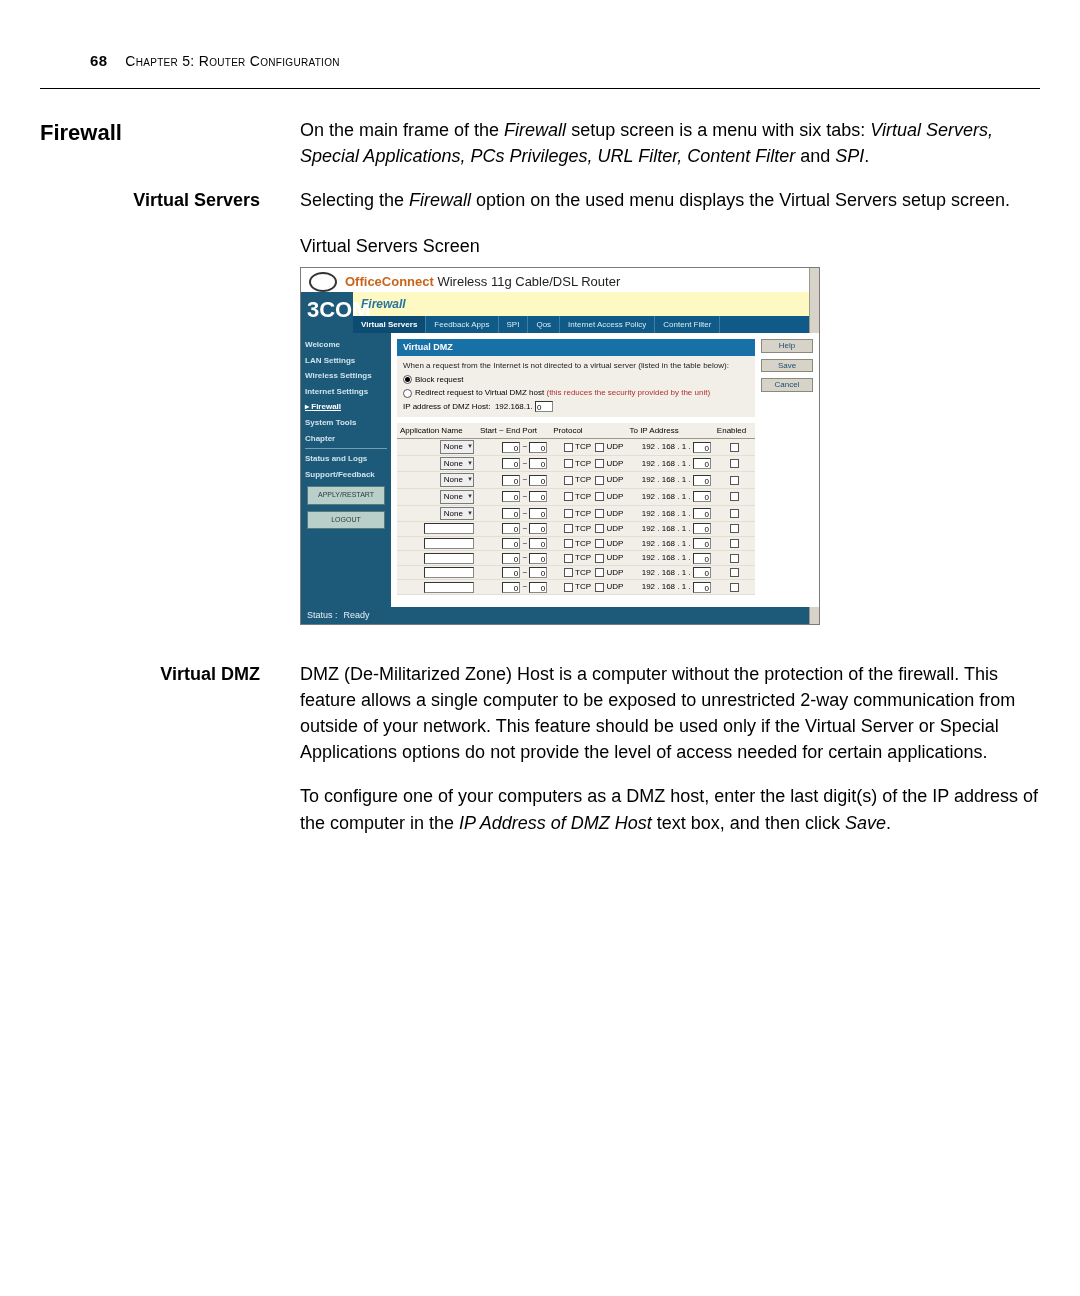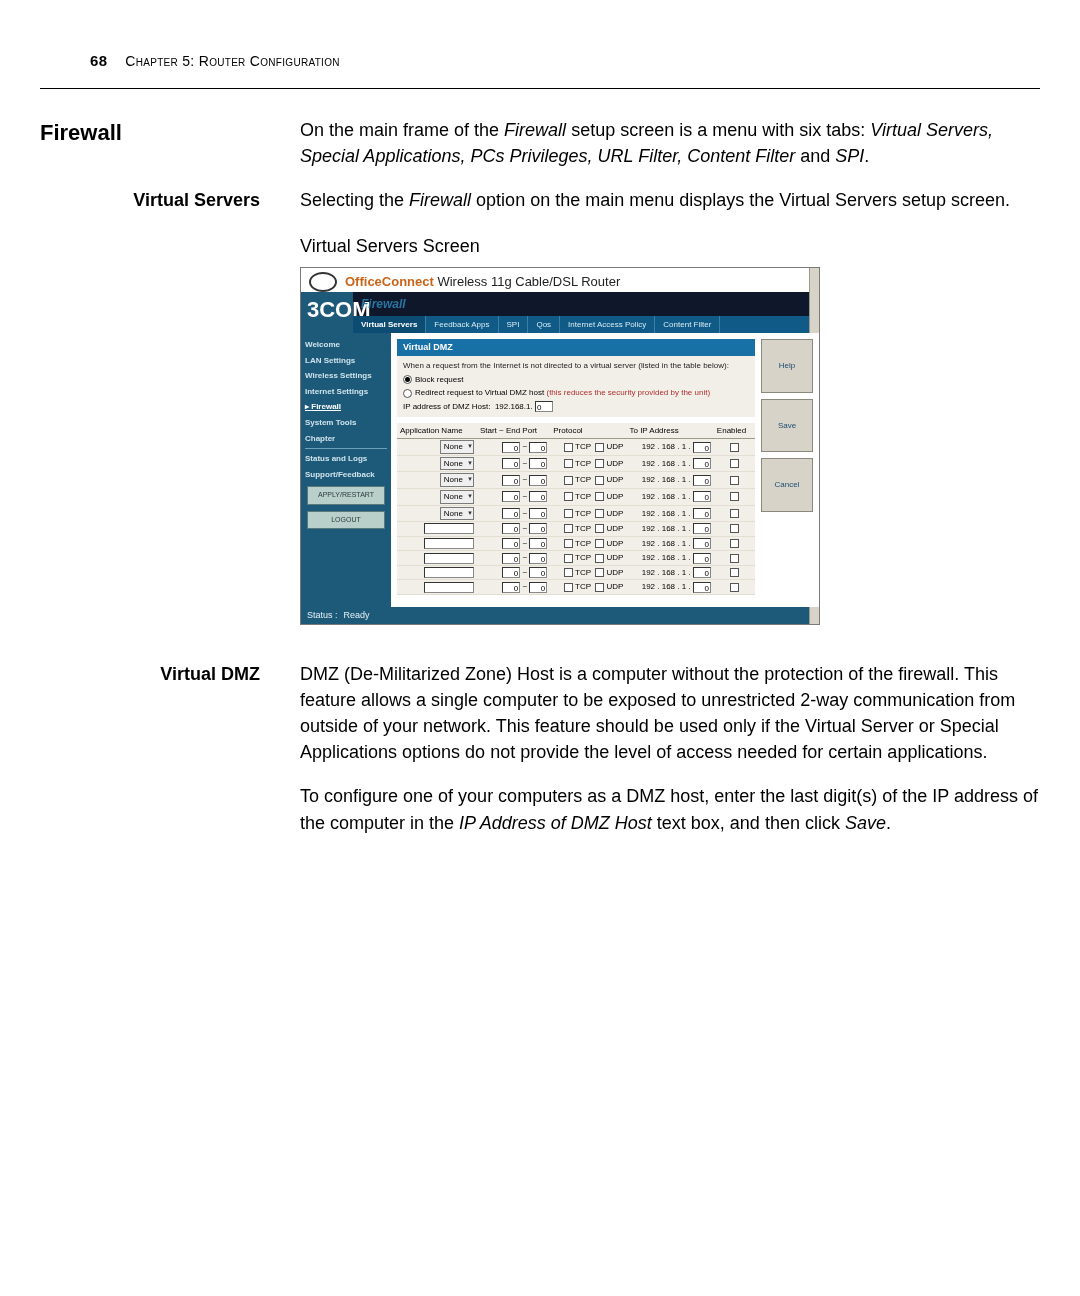--- a/index.html
+++ b/index.html
@@ -40,21 +40,21 @@
   .rcol em { font-style: italic; }
   .caption { margin: 20px 0 8px 0; }
 
   
   .shot {
     width: 520px;
     border: 1px solid #7a7a7a;
     font-family: Tahoma, Arial, sans-serif;
     font-size: 9px;
     color: #000;
-    background: #0f172a;
+    background: #fef9c3;
     position: relative;
     margin-bottom: 6px;
   }
   .shot-top {
     display: flex;
     align-items: center;
     gap: 8px;
     padding: 4px 8px 0 8px;
     background: #fff;
   }
@@ -156,21 +156,21 @@
     padding: 0 1px;
     vertical-align: middle;
   }
   .btncol { width: 52px; display:flex; flex-direction:column; gap:6px; }
   .winbtn {
     background: #d7d3c8;
     border: 1px solid #8a8a7a;
     color: #1c4c72;
     font-size: 8px;
     text-align: center;
-    padding: 20px 0;
+    padding: 0 0;
   }
   table.vs {
     width: 100%;
     border-collapse: collapse;
     font-size: 8px;
     background: #f2efe8;
   }
   table.vs th {
     background: #f2efe8;
     border-bottom: 1px solid #9a9a8a;
@@ -239,21 +239,21 @@
 <div class="row">
   <div class="lcol h1">Firewall</div>
   <div class="rcol">
     <span>On the main frame of the </span><em>Firewall</em><span> setup screen is a menu with six tabs: </span><em>Virtual Servers, Special Applications, PCs Privileges, URL Filter, Content Filter</em><span> and </span><em>SPI</em><span>.</span>
   </div>
 </div>
 
 <div class="row" style="">
   <div class="lcol h2">Virtual Servers</div>
   <div class="rcol">
-    <span>Selecting the </span><em>Firewall</em><span> option on the main menu displays the Virtual Servers setup screen.</span>
+    <span>Selecting the </span><em>Firewall</em><span> option on the used menu displays the Virtual Servers setup screen.</span>
     <div class="caption">Virtual Servers Screen</div>
 
     
     <div class="shot">
       <div class="scroll-stub"></div>
       <div class="shot-top">
         <span class="logo-circ"></span>
         <span class="brand-line">
           <span class="oc">OfficeConnect</span><span class="rest"> Wireless 11g Cable/DSL Router</span>
         </span>

